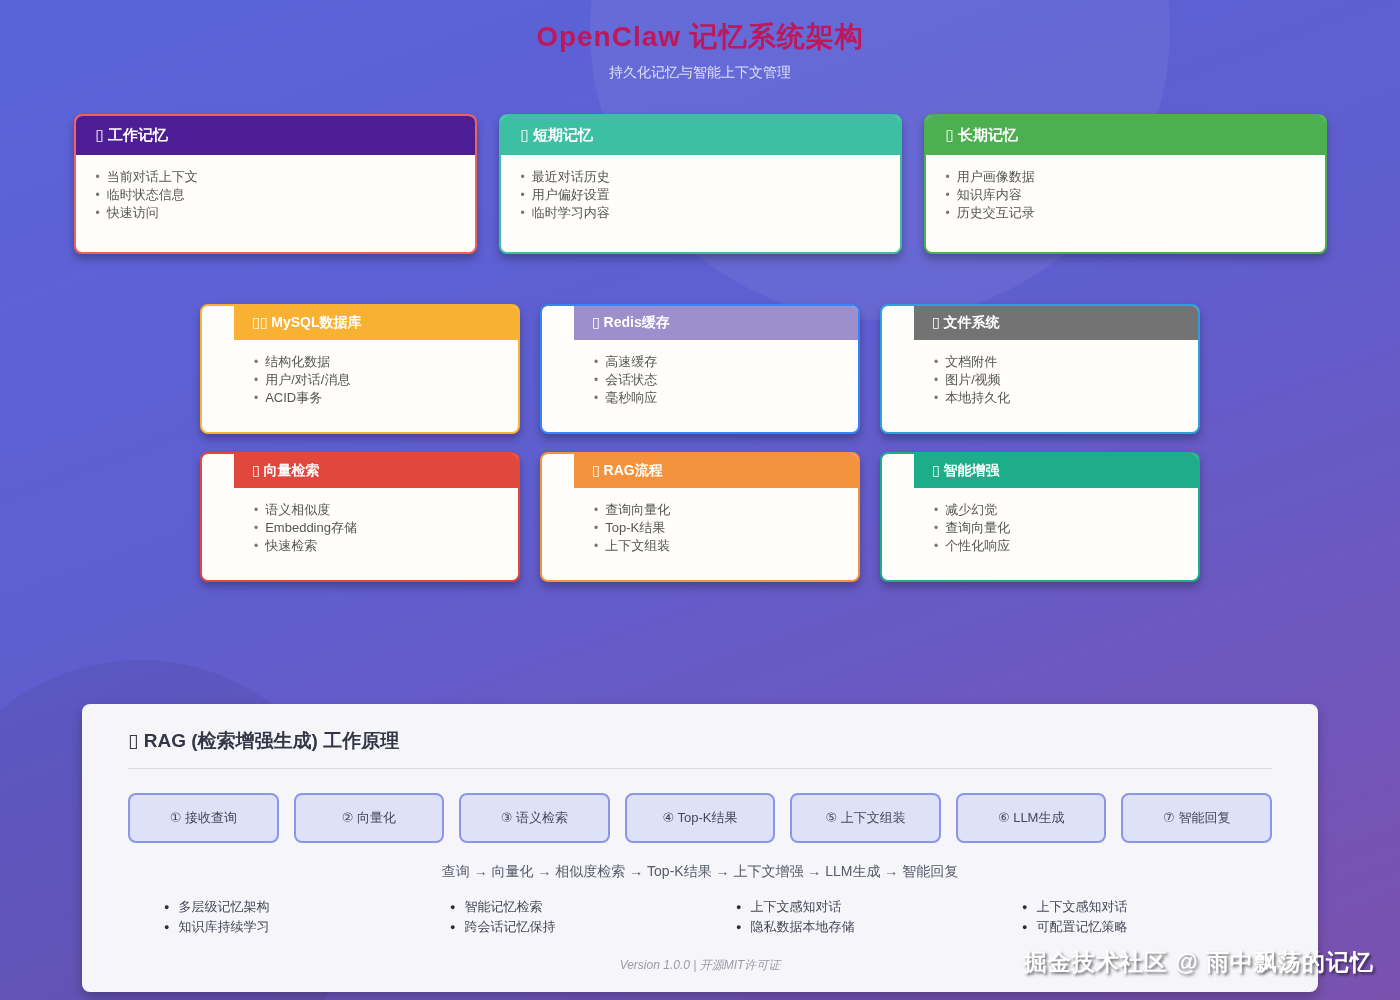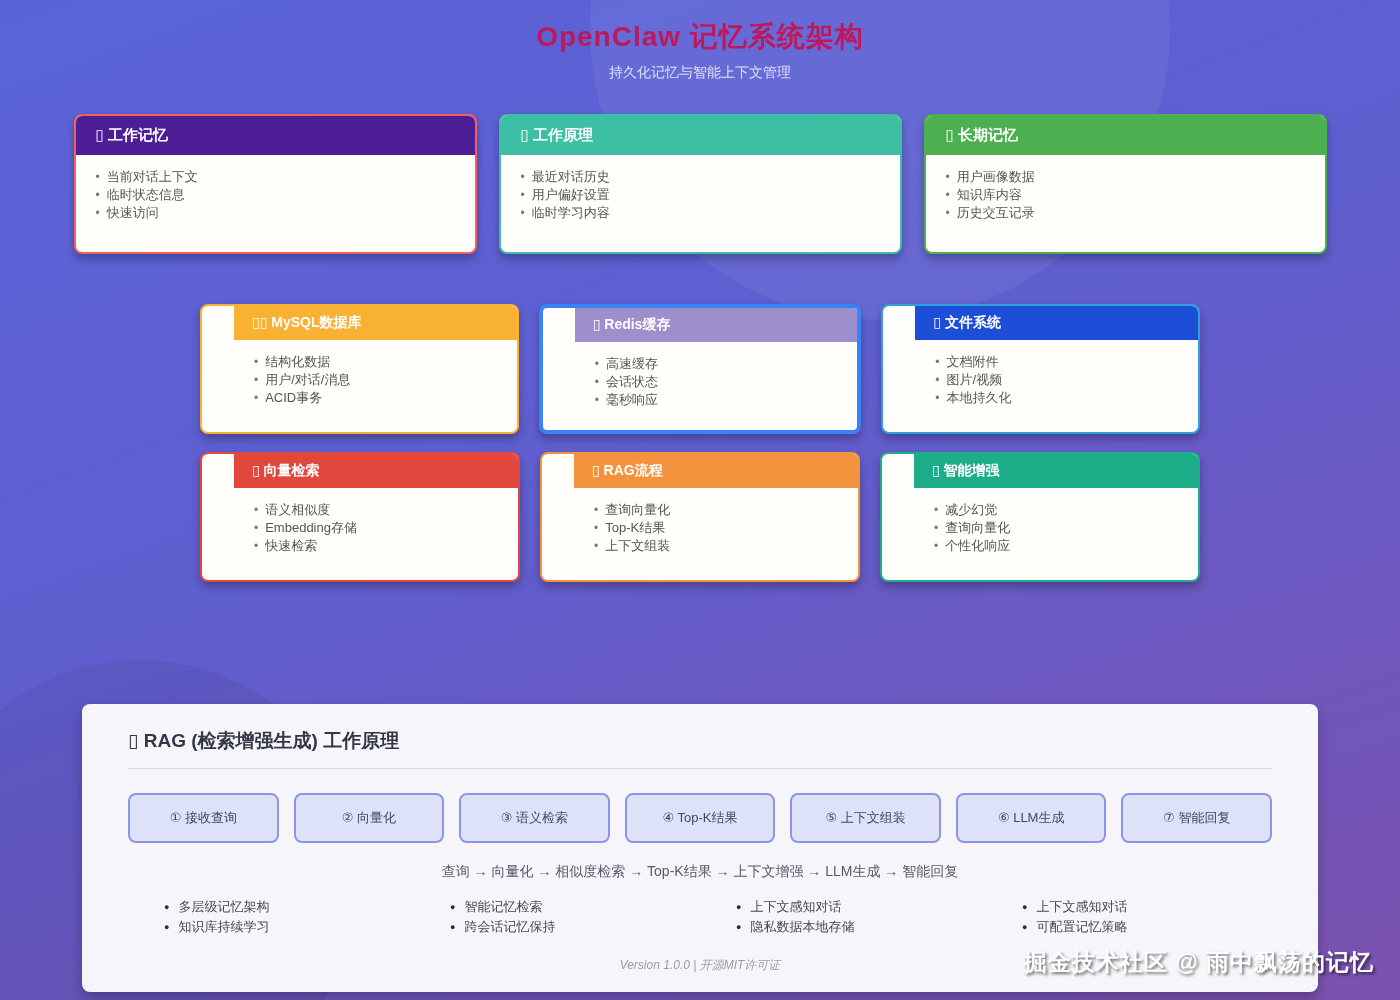--- a/index.html
+++ b/index.html
@@ -37,22 +37,22 @@
   }
   .row-narrow .card-header { padding: 8px 18px; font-size: 14px; }
   .card-body { list-style: none; padding: 13px 20px; }
   .card-body li { font-size: 13px; color: #555; line-height: 18px; }
   .card-body li::before { content: "•"; color: #777; margin-right: 7px; font-size: 12px; }
 
   .card.c0 { border: 2px solid #f3605c; } .card.c0 .card-header { background: #4c1d95; }
   .card.c1 { border: 2px solid #3cbfa3; } .card.c1 .card-header { background: #3cbfa3; }
   .card.c2 { border: 2px solid #4caf50; } .card.c2 .card-header { background: #4caf50; }
   .card.c3 { border: 2px solid #f8b133; } .card.c3 .card-header { background: #f8b133; }
-  .card.c4 { border: 4px solid #3b82f6; } .card.c4 .card-header { background: #9d8fcb; }
-  .card.c5 { border: 2px solid #2f9fd9; } .card.c5 .card-header { background: #1d4ed8; }
+  .card.c4 { border: 2px solid #3b82f6; } .card.c4 .card-header { background: #9d8fcb; }
+  .card.c5 { border: 2px solid #2f9fd9; } .card.c5 .card-header { background: #737373; }
   .card.c6 { border: 2px solid #e2473d; } .card.c6 .card-header { background: #e2473d; }
   .card.c7 { border: 2px solid #f5923e; } .card.c7 .card-header { background: #f5923e; }
   .card.c8 { border: 2px solid #1ead89; } .card.c8 .card-header { background: #1ead89; }
 
   .rag-panel {
     width: 1236px; margin: 122px auto 0 auto;
     background: #f6f6fa; border-radius: 8px;
     box-shadow: 0 6px 12px rgba(0,0,0,0.25);
     padding: 18px 46px 18px 46px;
     position: relative;
@@ -93,21 +93,21 @@
 <div class="card-row row-wide">
   <div class="card c0">
     <div class="card-header">▯ 工作记忆</div>
     <ul class="card-body">
       <li>当前对话上下文</li>
       <li>临时状态信息</li>
       <li>快速访问</li>
     </ul>
   </div>
   <div class="card c1">
-    <div class="card-header">▯ 工作原理</div>
+    <div class="card-header">▯ 短期记忆</div>
     <ul class="card-body">
       <li>最近对话历史</li>
       <li>用户偏好设置</li>
       <li>临时学习内容</li>
     </ul>
   </div>
   <div class="card c2">
     <div class="card-header">▯ 长期记忆</div>
     <ul class="card-body">
       <li>用户画像数据</li>

